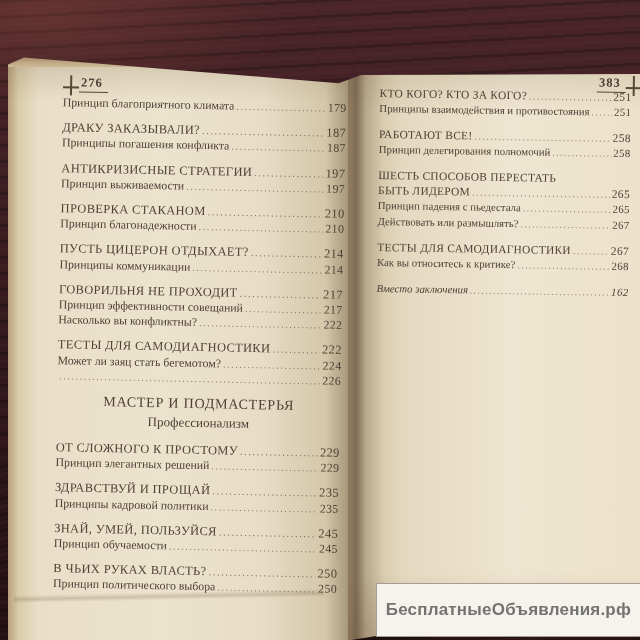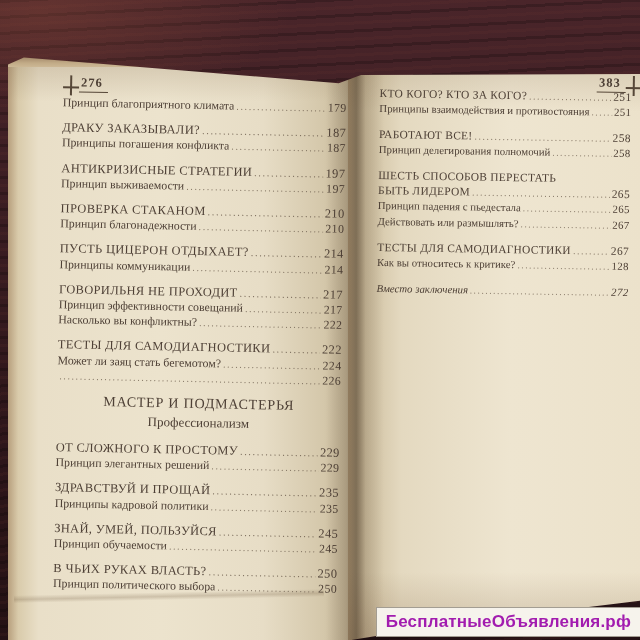--- a/index.html
+++ b/index.html
@@ -52,23 +52,23 @@
   .content-left .toc-row{font-size:11.8px;}
   .content-left .toc-row.caps{font-size:12.4px;letter-spacing:.4px;}
   .content-right .toc-row{font-size:10.8px;line-height:15px;}
   .content-right .toc-row.caps{font-size:11.4px;letter-spacing:.3px;}
   .toc-row.italic{font-style:italic;}
   .section-heading{text-align:center;margin:10px 0 12px 0;}
   .section-heading .t1{font-size:14px;letter-spacing:.8px;}
   .section-heading .t2{font-size:13px;margin-top:3px;}
 
   .watermark{position:absolute;right:0;bottom:3px;height:28px;display:flex;align-items:center;
-    padding:0 9px;background:#f6f3ec;border:1px solid #a39d92;border-right:none;
+    padding:12px 9px;background:#f6f3ec;border:1px solid #a39d92;border-right:none;
     font-family:"Liberation Sans","DejaVu Sans",sans-serif;font-weight:bold;
-    font-size:17px;color:#a21caf;letter-spacing:.2px;}
+    font-size:17px;color:#737373;letter-spacing:.2px;}
 </style>
 </head>
 <body>
 
 <div class="scene">
   <div class="book">
     <div class="head-edge"></div>
     <div class="page page-left"></div>
     <div class="page page-right"></div>
     <div class="gutter"></div>
@@ -279,28 +279,28 @@
           </div>
           <div class="toc-group">
             <div class="toc-row caps">
     <span class="lbl">ТЕСТЫ ДЛЯ САМОДИАГНОСТИКИ</span>
     <span class="leader"></span>
     <span class="pg">267</span>
   </div>
             <div class="toc-row sub">
     <span class="lbl">Как вы относитесь к критике?</span>
     <span class="leader"></span>
-    <span class="pg">128</span>
+    <span class="pg">268</span>
   </div>
           </div>
           <div class="toc-group">
             <div class="toc-row italic">
     <span class="lbl">Вместо заключения</span>
     <span class="leader"></span>
-    <span class="pg">272</span>
+    <span class="pg">162</span>
   </div>
           </div>
         </div>
     </div>
   </div>
 
   <div class="watermark">БесплатныеОбъявления.рф</div>
 </div>
 
 </body></html>

